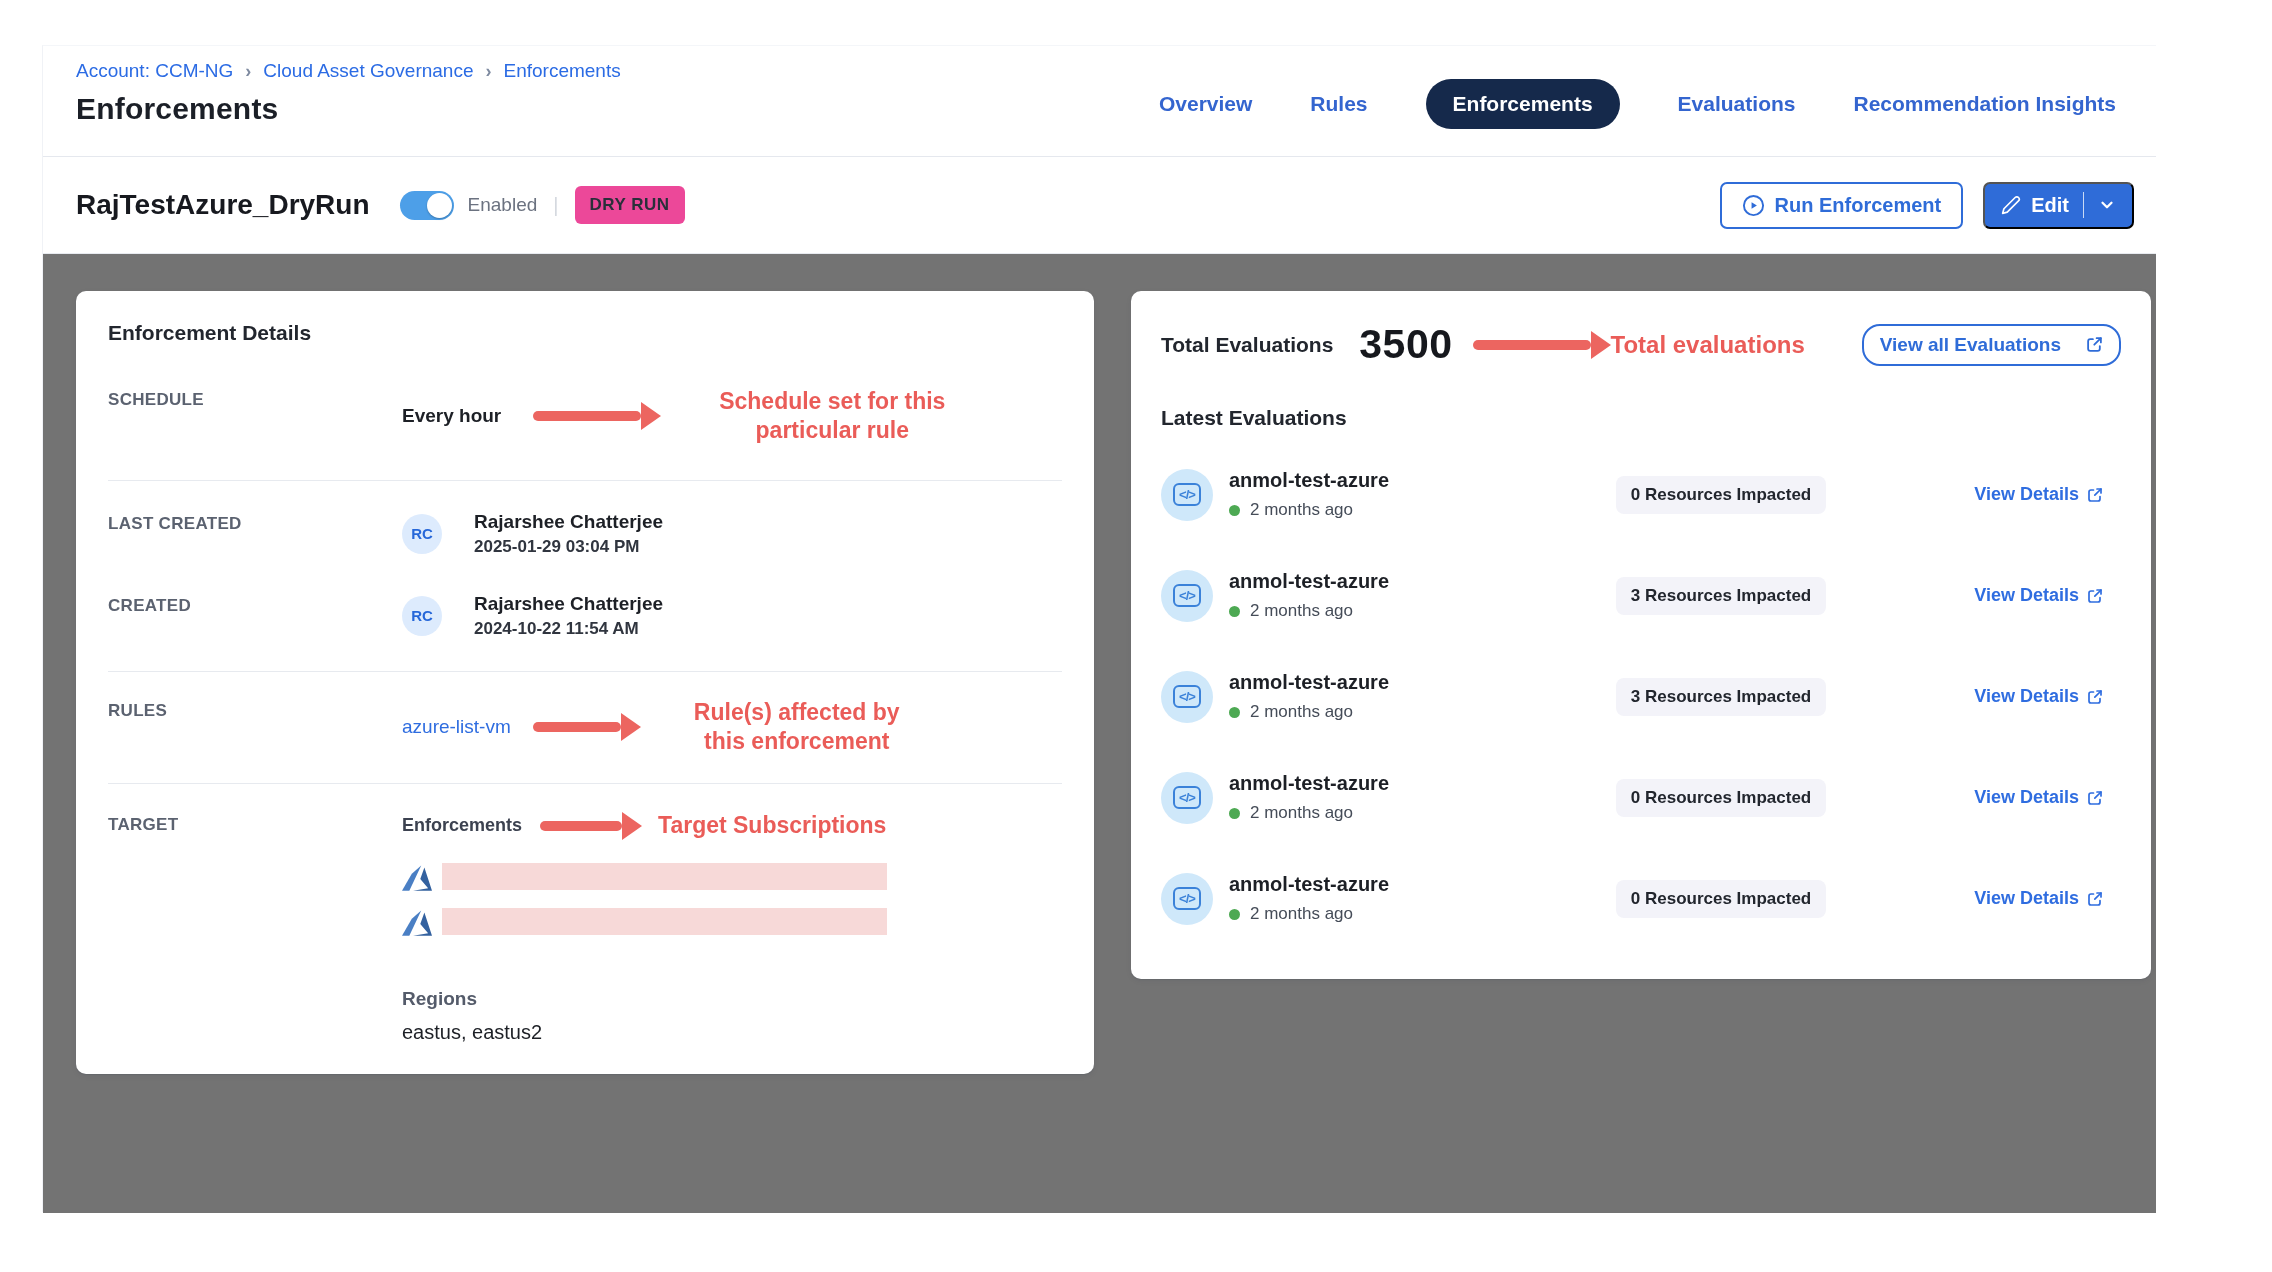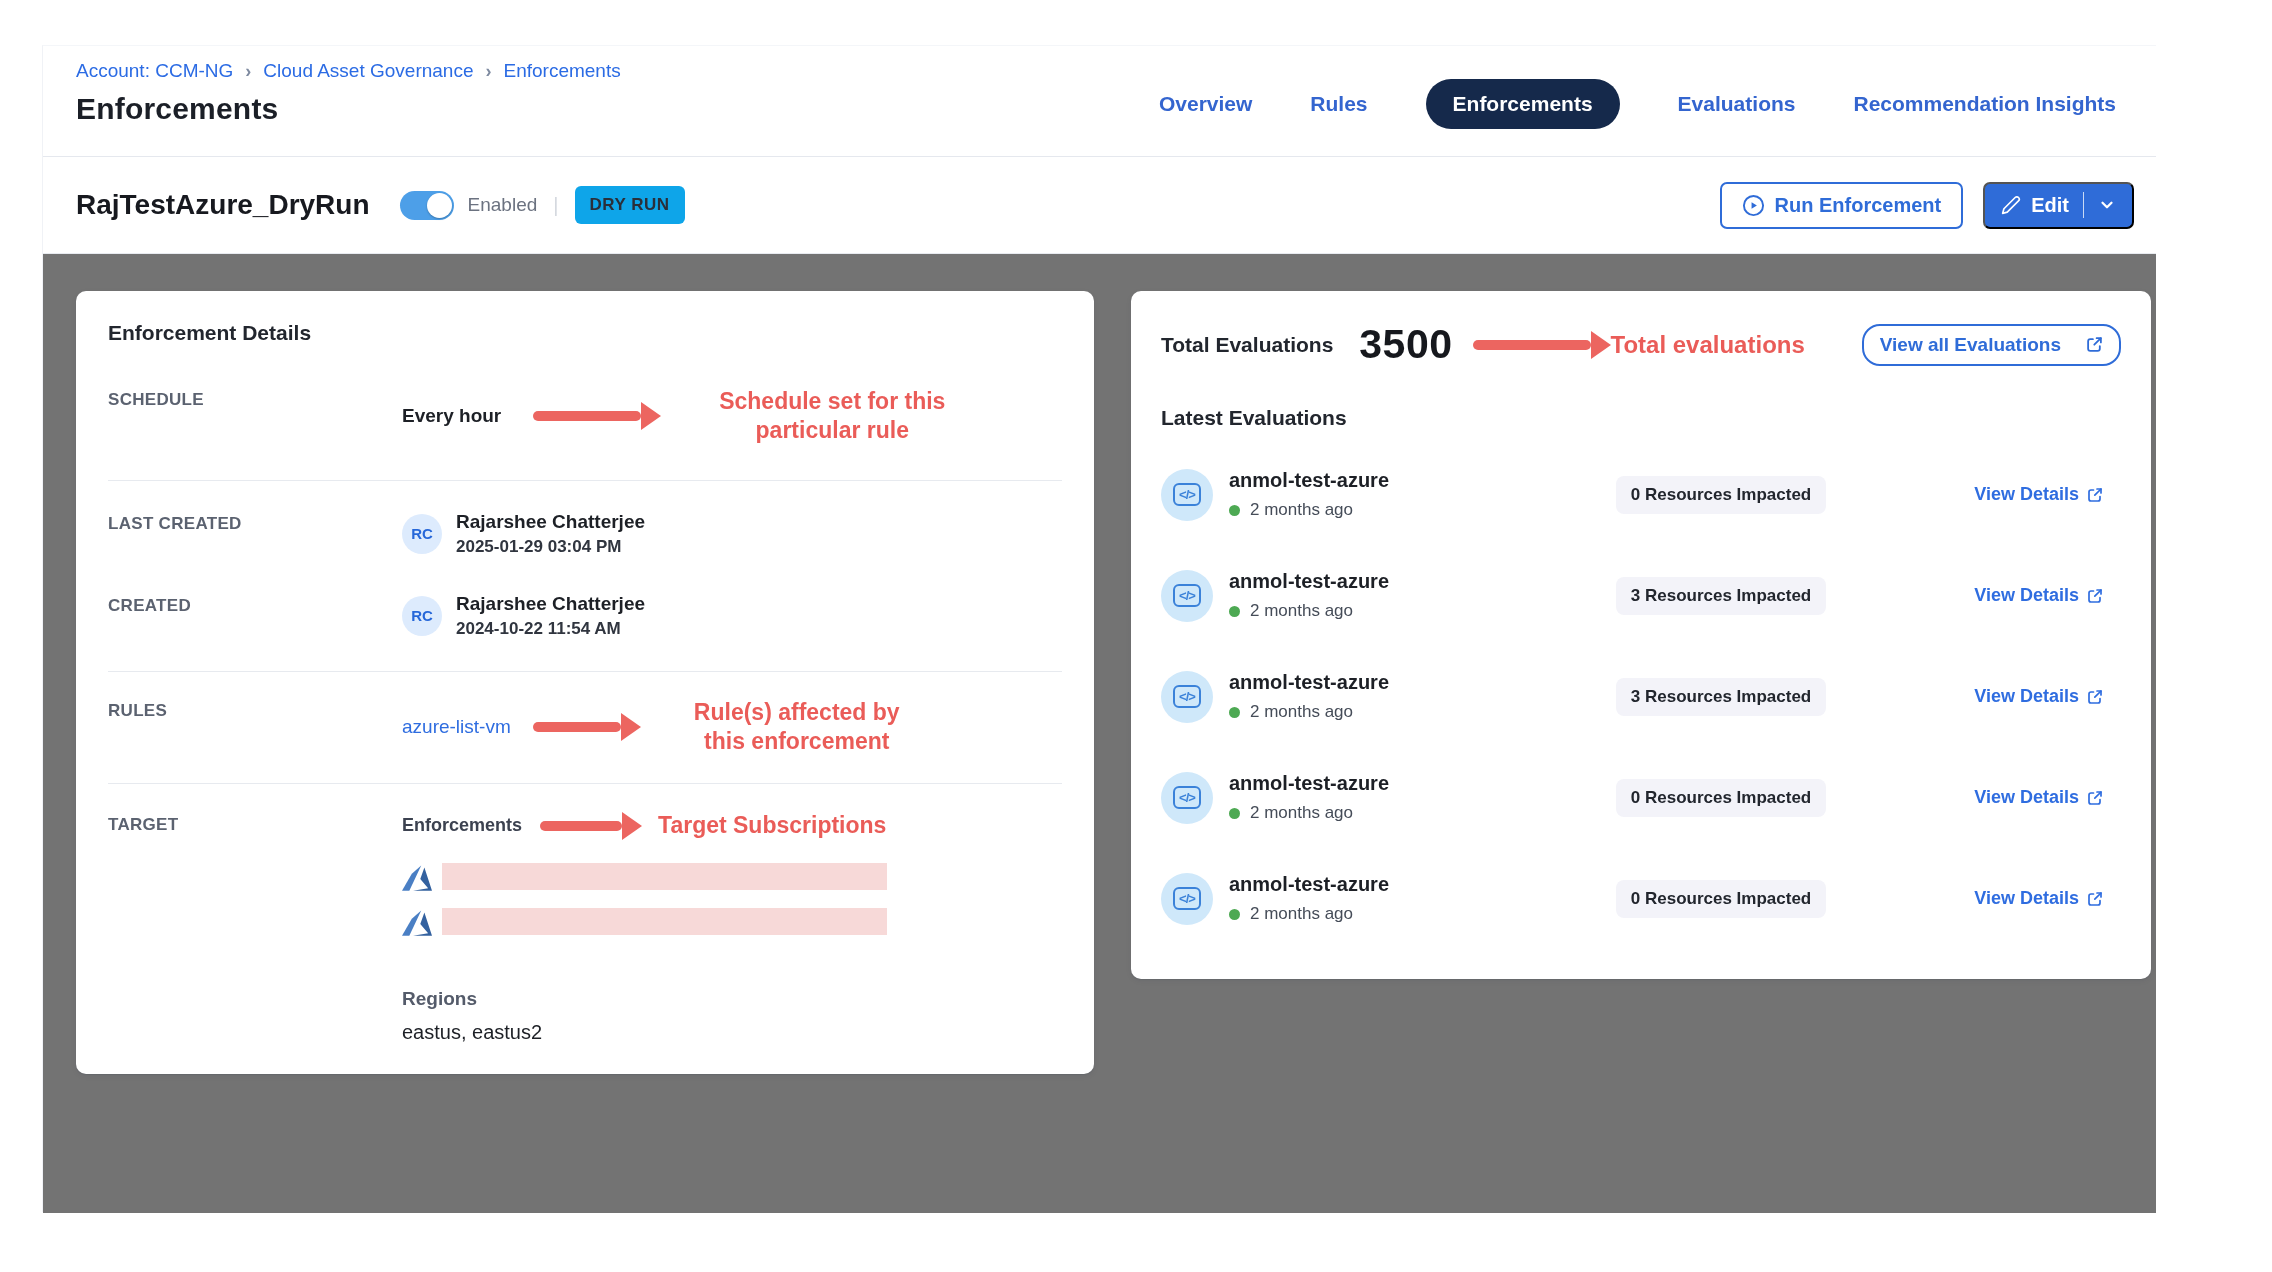--- a/index.html
+++ b/index.html
@@ -22,21 +22,21 @@
   
   .toolbar { position:absolute; left:0; top:111px; width:100%; height:96px;
     display:flex; align-items:center; padding:0 22px 0 33px; background:#fff; }
   .enf-name { font-size:28px; font-weight:700; color:#17191f; }
   .toggle { width:54px; height:29px; border-radius:15px; background:#4d9fe8; position:relative;
     margin-left:30px; flex:none; cursor:pointer; }
   .toggle .knob { position:absolute; right:2px; top:2px; width:25px; height:25px; border-radius:50%;
     background:#fff; box-shadow:0 1px 2px rgba(0,0,0,.25); }
   .toggle-label { margin-left:14px; font-size:19px; color:#6b7280; }
   .bar-sep { margin:0 16px; color:#d4d8df; font-size:20px; }
-  .mode-badge { background:#0ea5e9; color:#2a2f3a; font-size:17px; font-weight:700;
+  .mode-badge { background:#ec4899; color:#2a2f3a; font-size:17px; font-weight:700;
     letter-spacing:.5px; padding:9px 15px; border-radius:6px; }
   .toolbar-spacer { flex:1; }
   .btn-outline { display:flex; align-items:center; gap:10px; border:2px solid #2f6cd8; color:#2f6cd8;
     background:#fff; font-size:20px; font-weight:700; height:47px; padding:0 20px; border-radius:7px; cursor:pointer; }
   .btn-primary { display:flex; align-items:center; margin-left:20px; background:#2f6cd8; color:#fff;
     font-size:20px; font-weight:700; height:47px; padding:0 16px; border-radius:7px; cursor:pointer; }
   .btn-primary .edit-label { margin:0 14px 0 10px; }
   .btn-primary .v-div { width:1px; height:26px; background:rgba(255,255,255,.75); margin-right:14px; }
 
   
@@ -49,21 +49,21 @@
   .card-right { left:1088px; top:37px; width:1020px; min-height:667px; padding:30px 30px; }
 
   .card-h { font-size:21px; font-weight:700; color:#22262e; }
 
   
   .d-row { display:grid; grid-template-columns:294px 1fr; align-items:flex-start; }
   .d-label { font-size:17px; font-weight:600; color:#5b6270; letter-spacing:.3px; padding-top:3px; }
   .d-value { font-size:19px; font-weight:700; color:#1d2026; }
   .divider { height:1px; background:#e7eaef; margin:22px 0; }
 
-  .who { display:flex; align-items:center; gap:14px; }
+  .who { display:flex; align-items:center; gap:32px; }
   .avatar { width:40px; height:40px; border-radius:50%; background:#ddebfd; color:#2667d9;
     font-size:15px; font-weight:700; display:flex; align-items:center; justify-content:center; flex:none; }
   .who-name { font-size:19px; font-weight:700; color:#1d2026; }
   .who-date { font-size:17px; font-weight:700; color:#30353f; margin-top:4px; }
 
   .rule-link { font-size:19px; font-weight:500; color:#2f6de0; cursor:pointer; }
 
   
   .note { color:#ea5c58; font-weight:700; }
   .note-2l { font-size:23px; line-height:1.28; text-align:center; }

